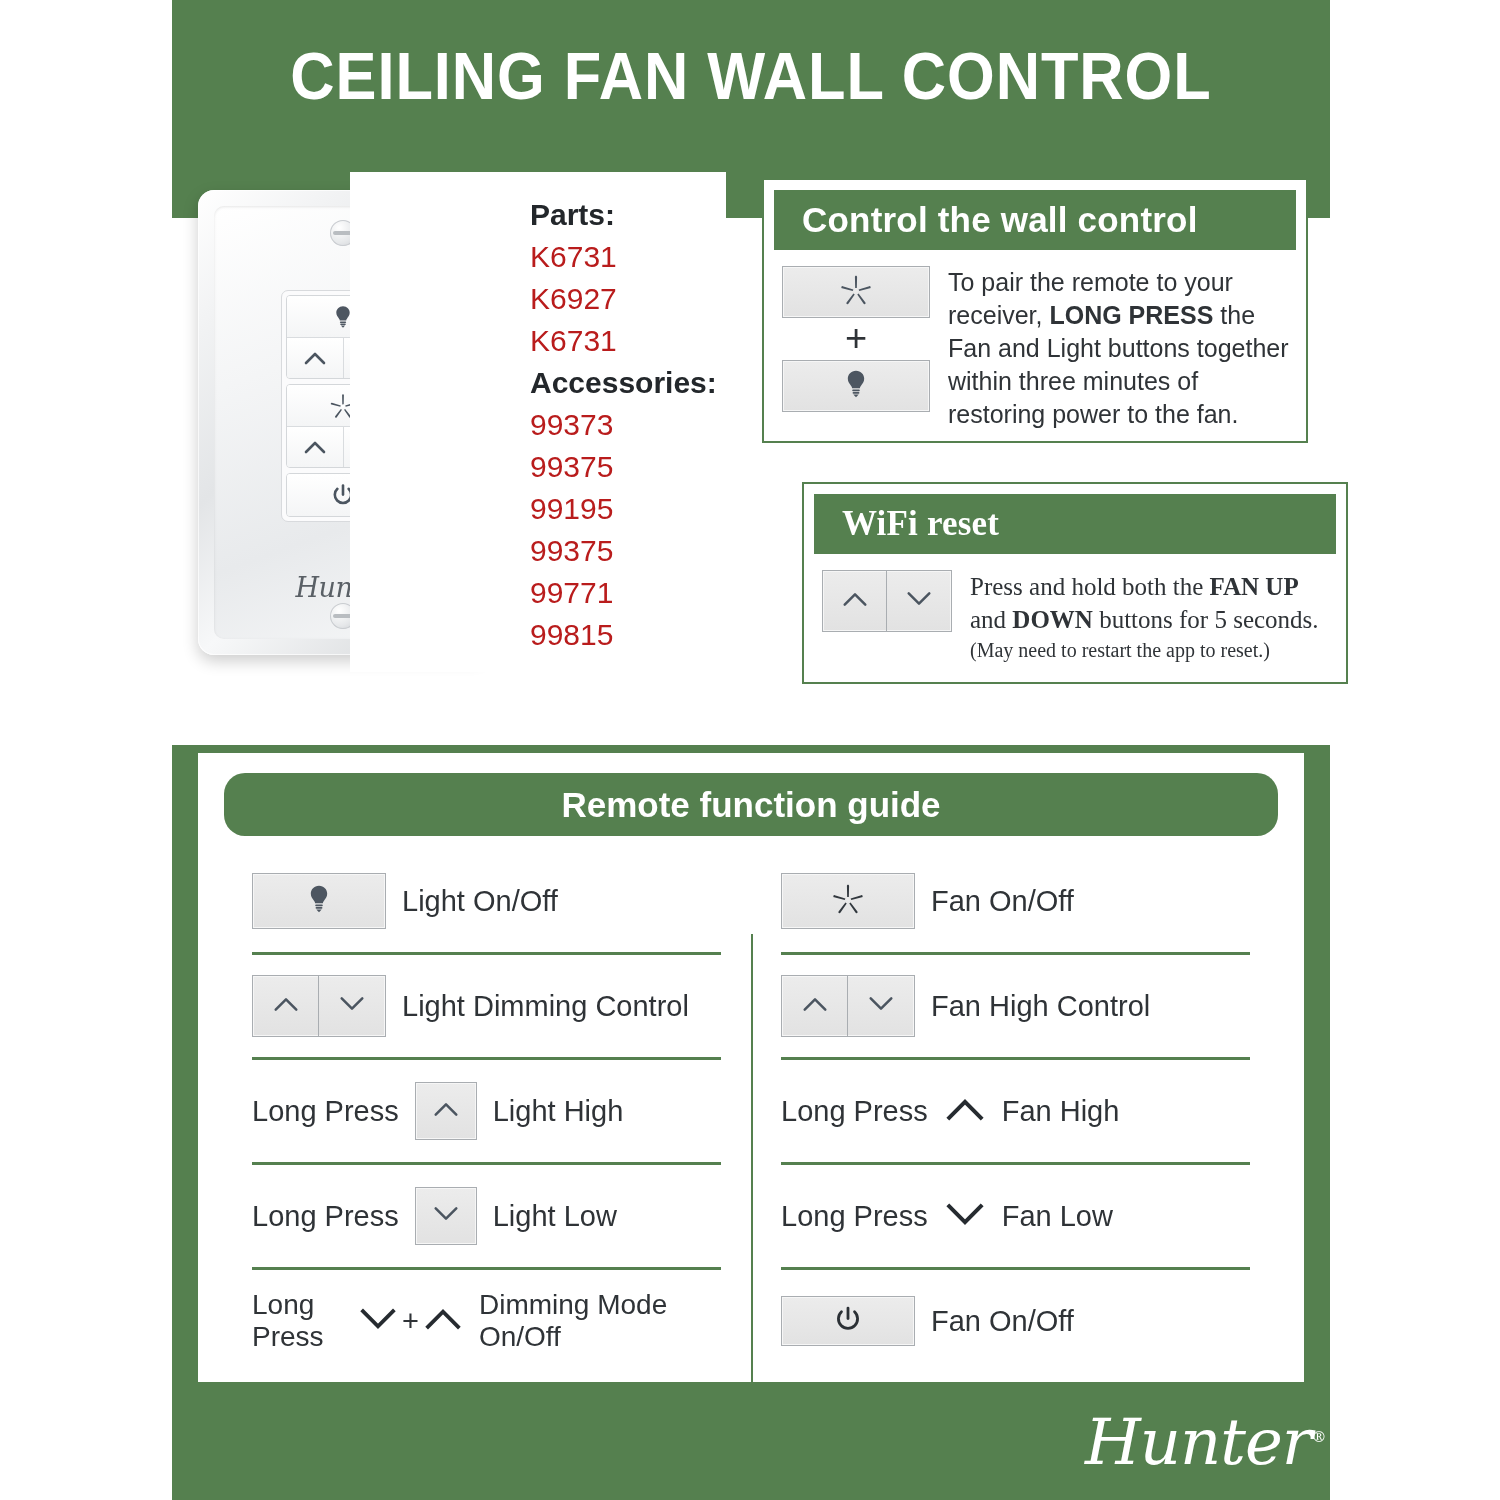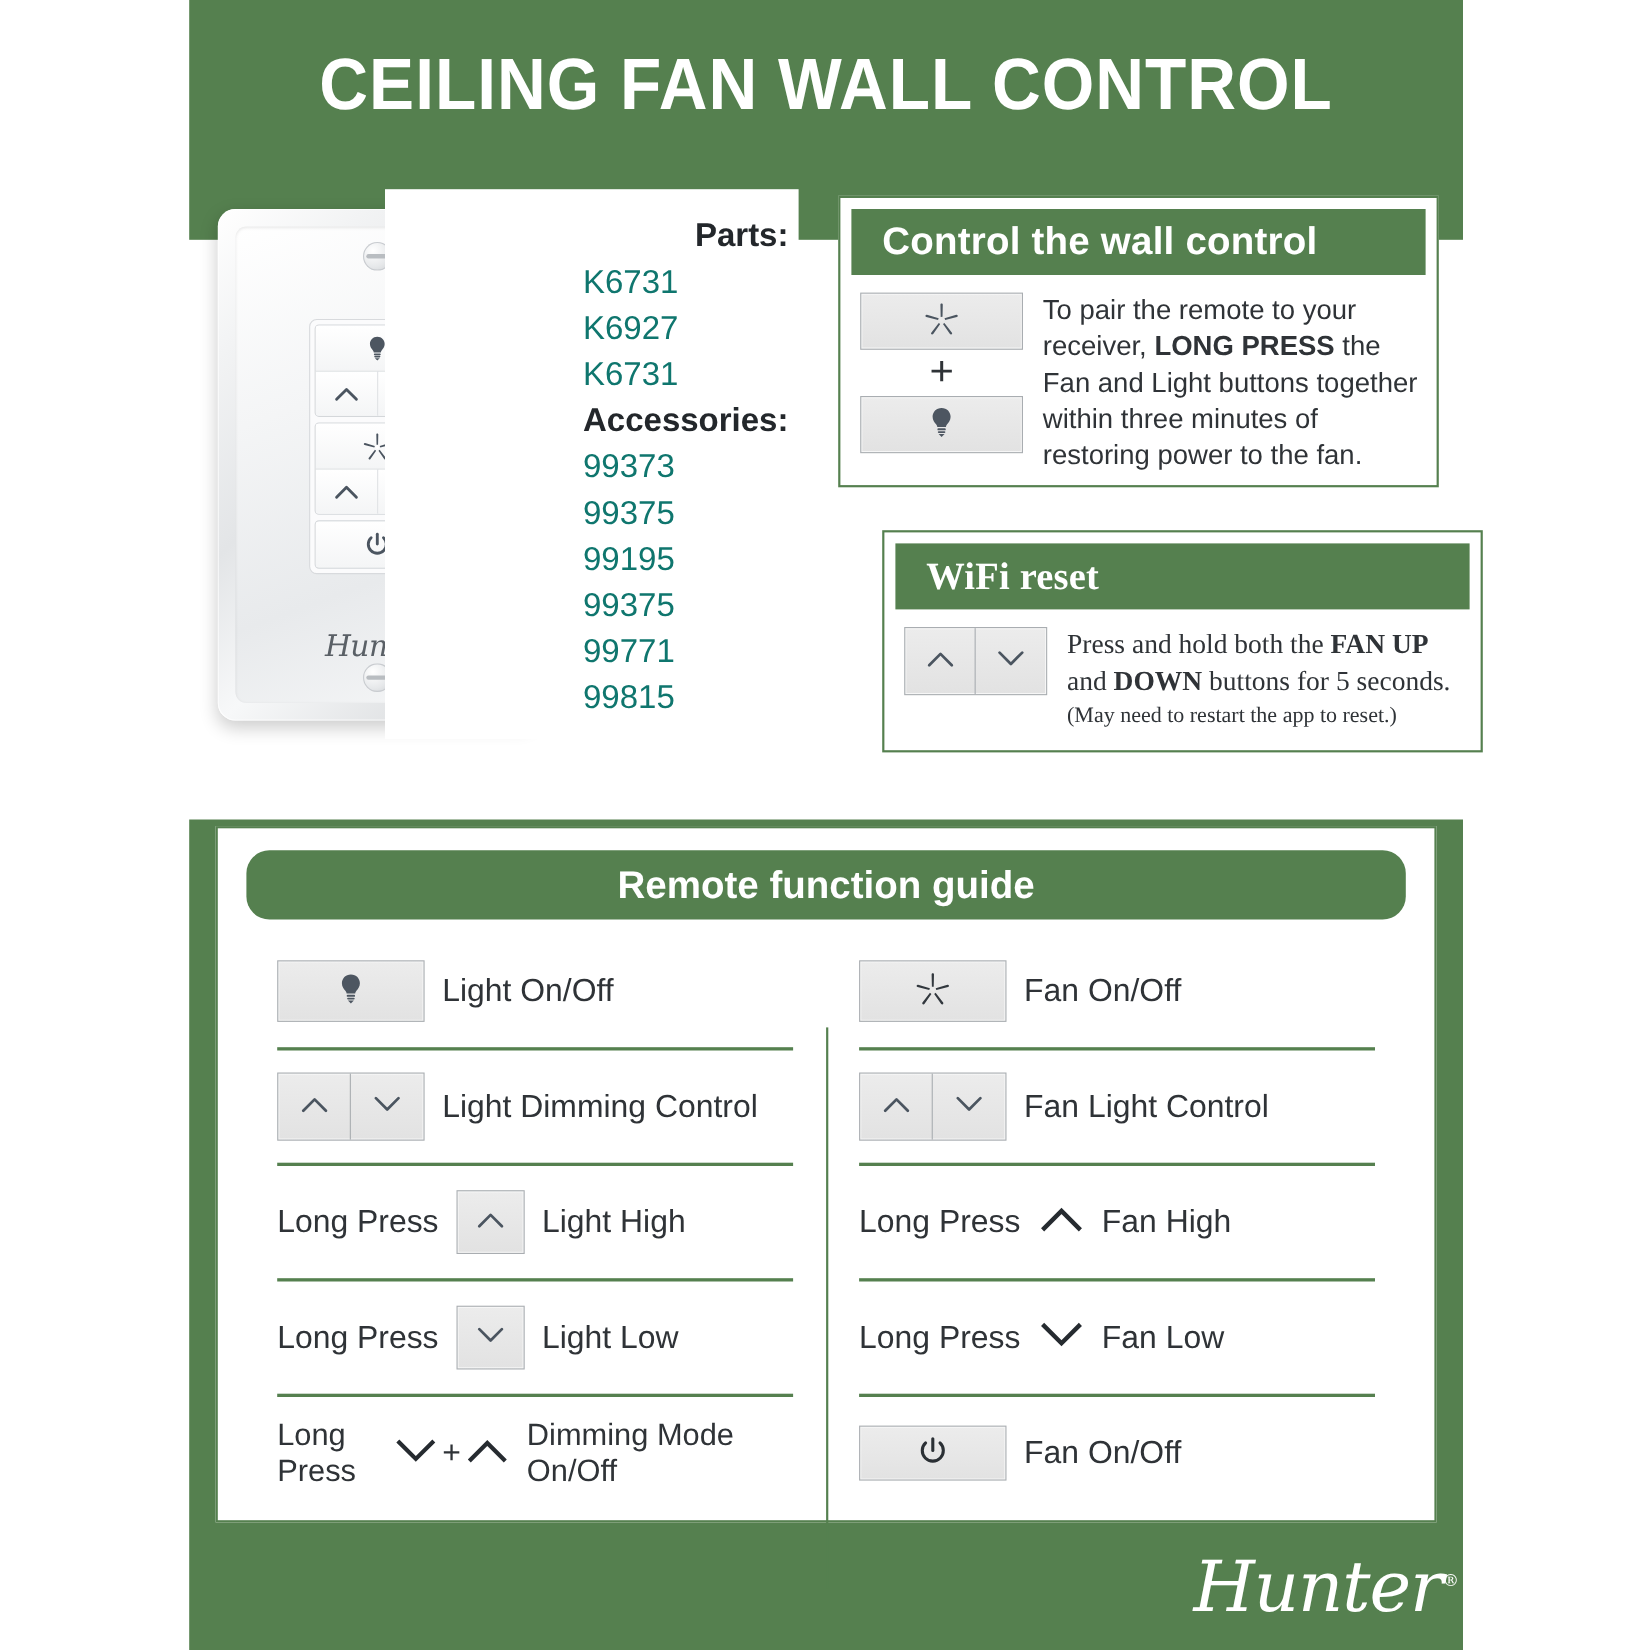--- a/index.html
+++ b/index.html
@@ -45,24 +45,23 @@
     position: absolute; left: 350px; top: 172px; width: 376px; height: 500px;
     background: #ffffff;
   }
   .parts-list {
     position: absolute; left: 180px; top: 22px;
     color: var(--ink);
   }
   .parts-list .hd {
     font-weight: bold; font-size: 30px; line-height: 42px;
     color: #23272b;
-    text-align: right;
   }
   .parts-list .num {
-    font-size: 30px; line-height: 42px; color: #0f766e;
+    font-size: 30px; line-height: 42px; color: #b91c1c;
   }
 
   
   .plate-wrap {
     position: absolute; left: 198px; top: 190px; width: 290px; height: 465px;
   }
   .plate {
     position: absolute; inset: 0;
     border-radius: 16px;
     background:
@@ -509,21 +508,21 @@
               </span>
             </div>
             <div style="width:50%">
               <span>
                 <svg width="26" height="16" viewBox="0 0 22 14">
                     <path d="M2 2l9 9 9-9" stroke="#4b5560" stroke-width="2.2" fill="none" stroke-linecap="round" stroke-linejoin="round"></path>
                   </svg>
               </span>
             </div>
           </div>
-          <div class="lbl">Fan Light Control</div>
+          <div class="lbl">Fan High Control</div>
         </div>
         <div class="hdiv"></div>
 
         <div class="grow">
           <div class="lbl">Long Press</div>
           <span class="chev-big">
             <svg width="42" height="27" viewBox="0 0 22 14">
                 <path d="M2 12L11 3l9 9" stroke="#262b30" stroke-width="2.1" fill="none" stroke-linecap="butt" stroke-linejoin="miter"></path>
               </svg>
           </span>

